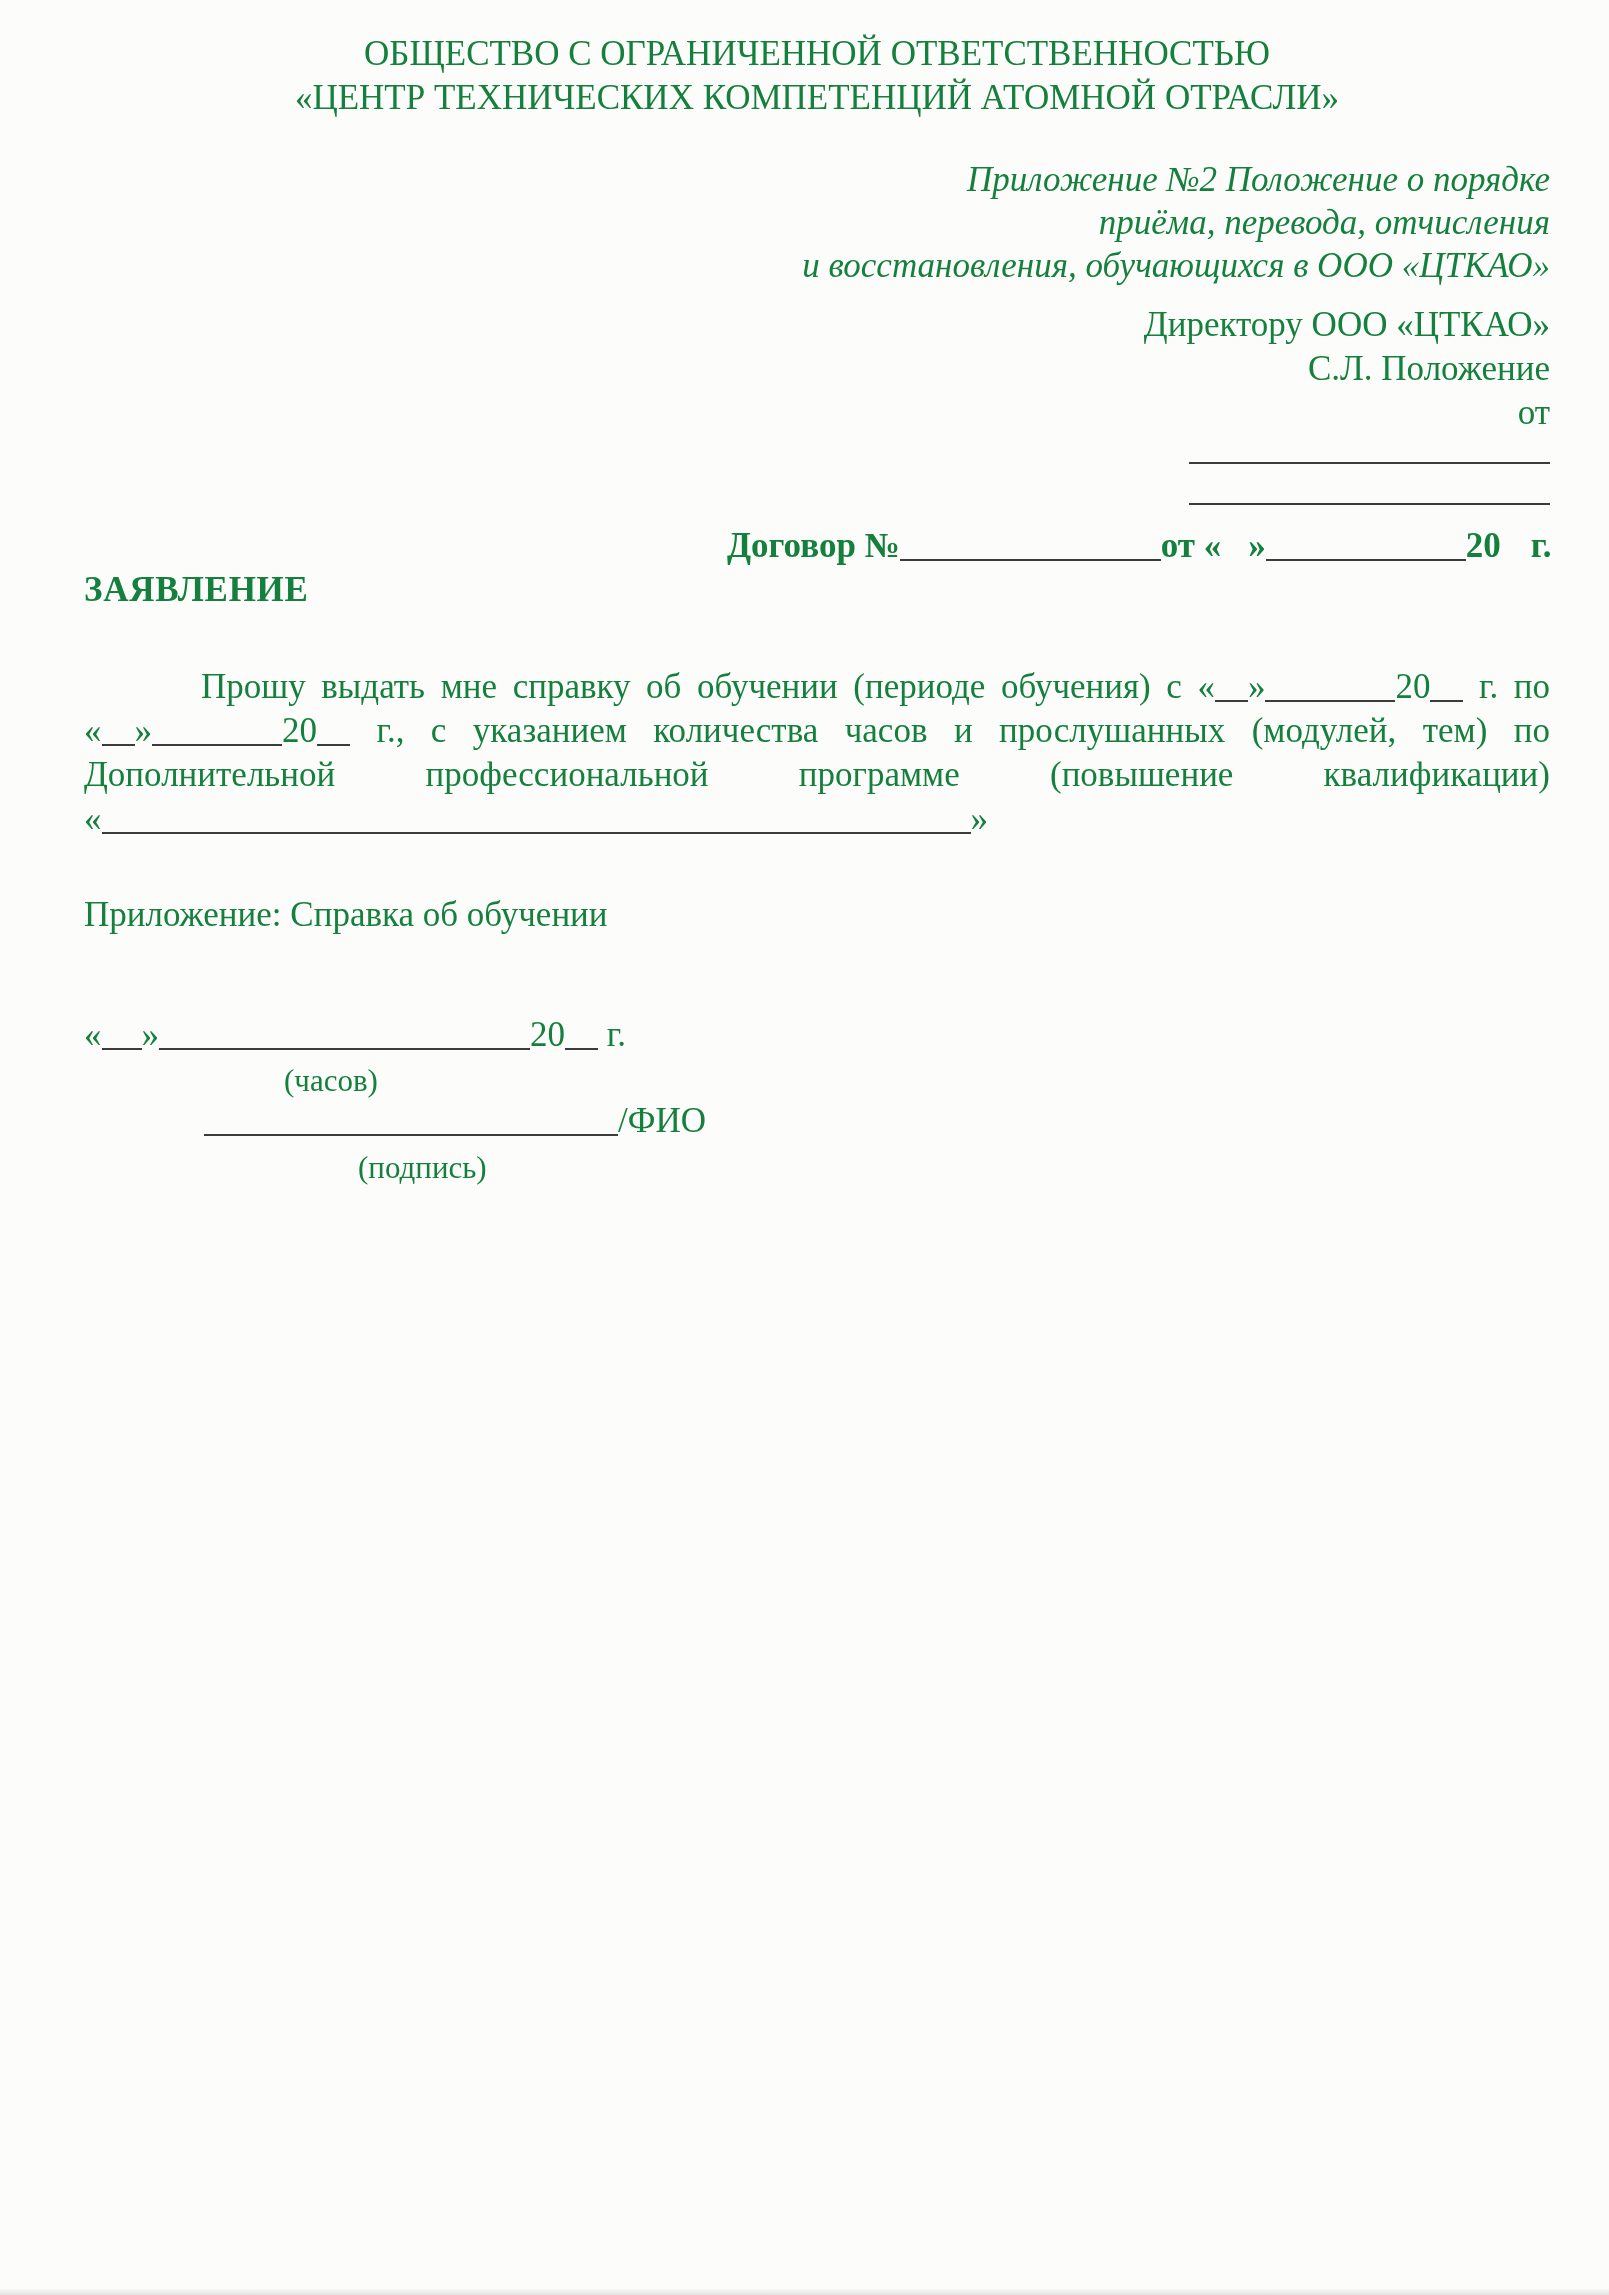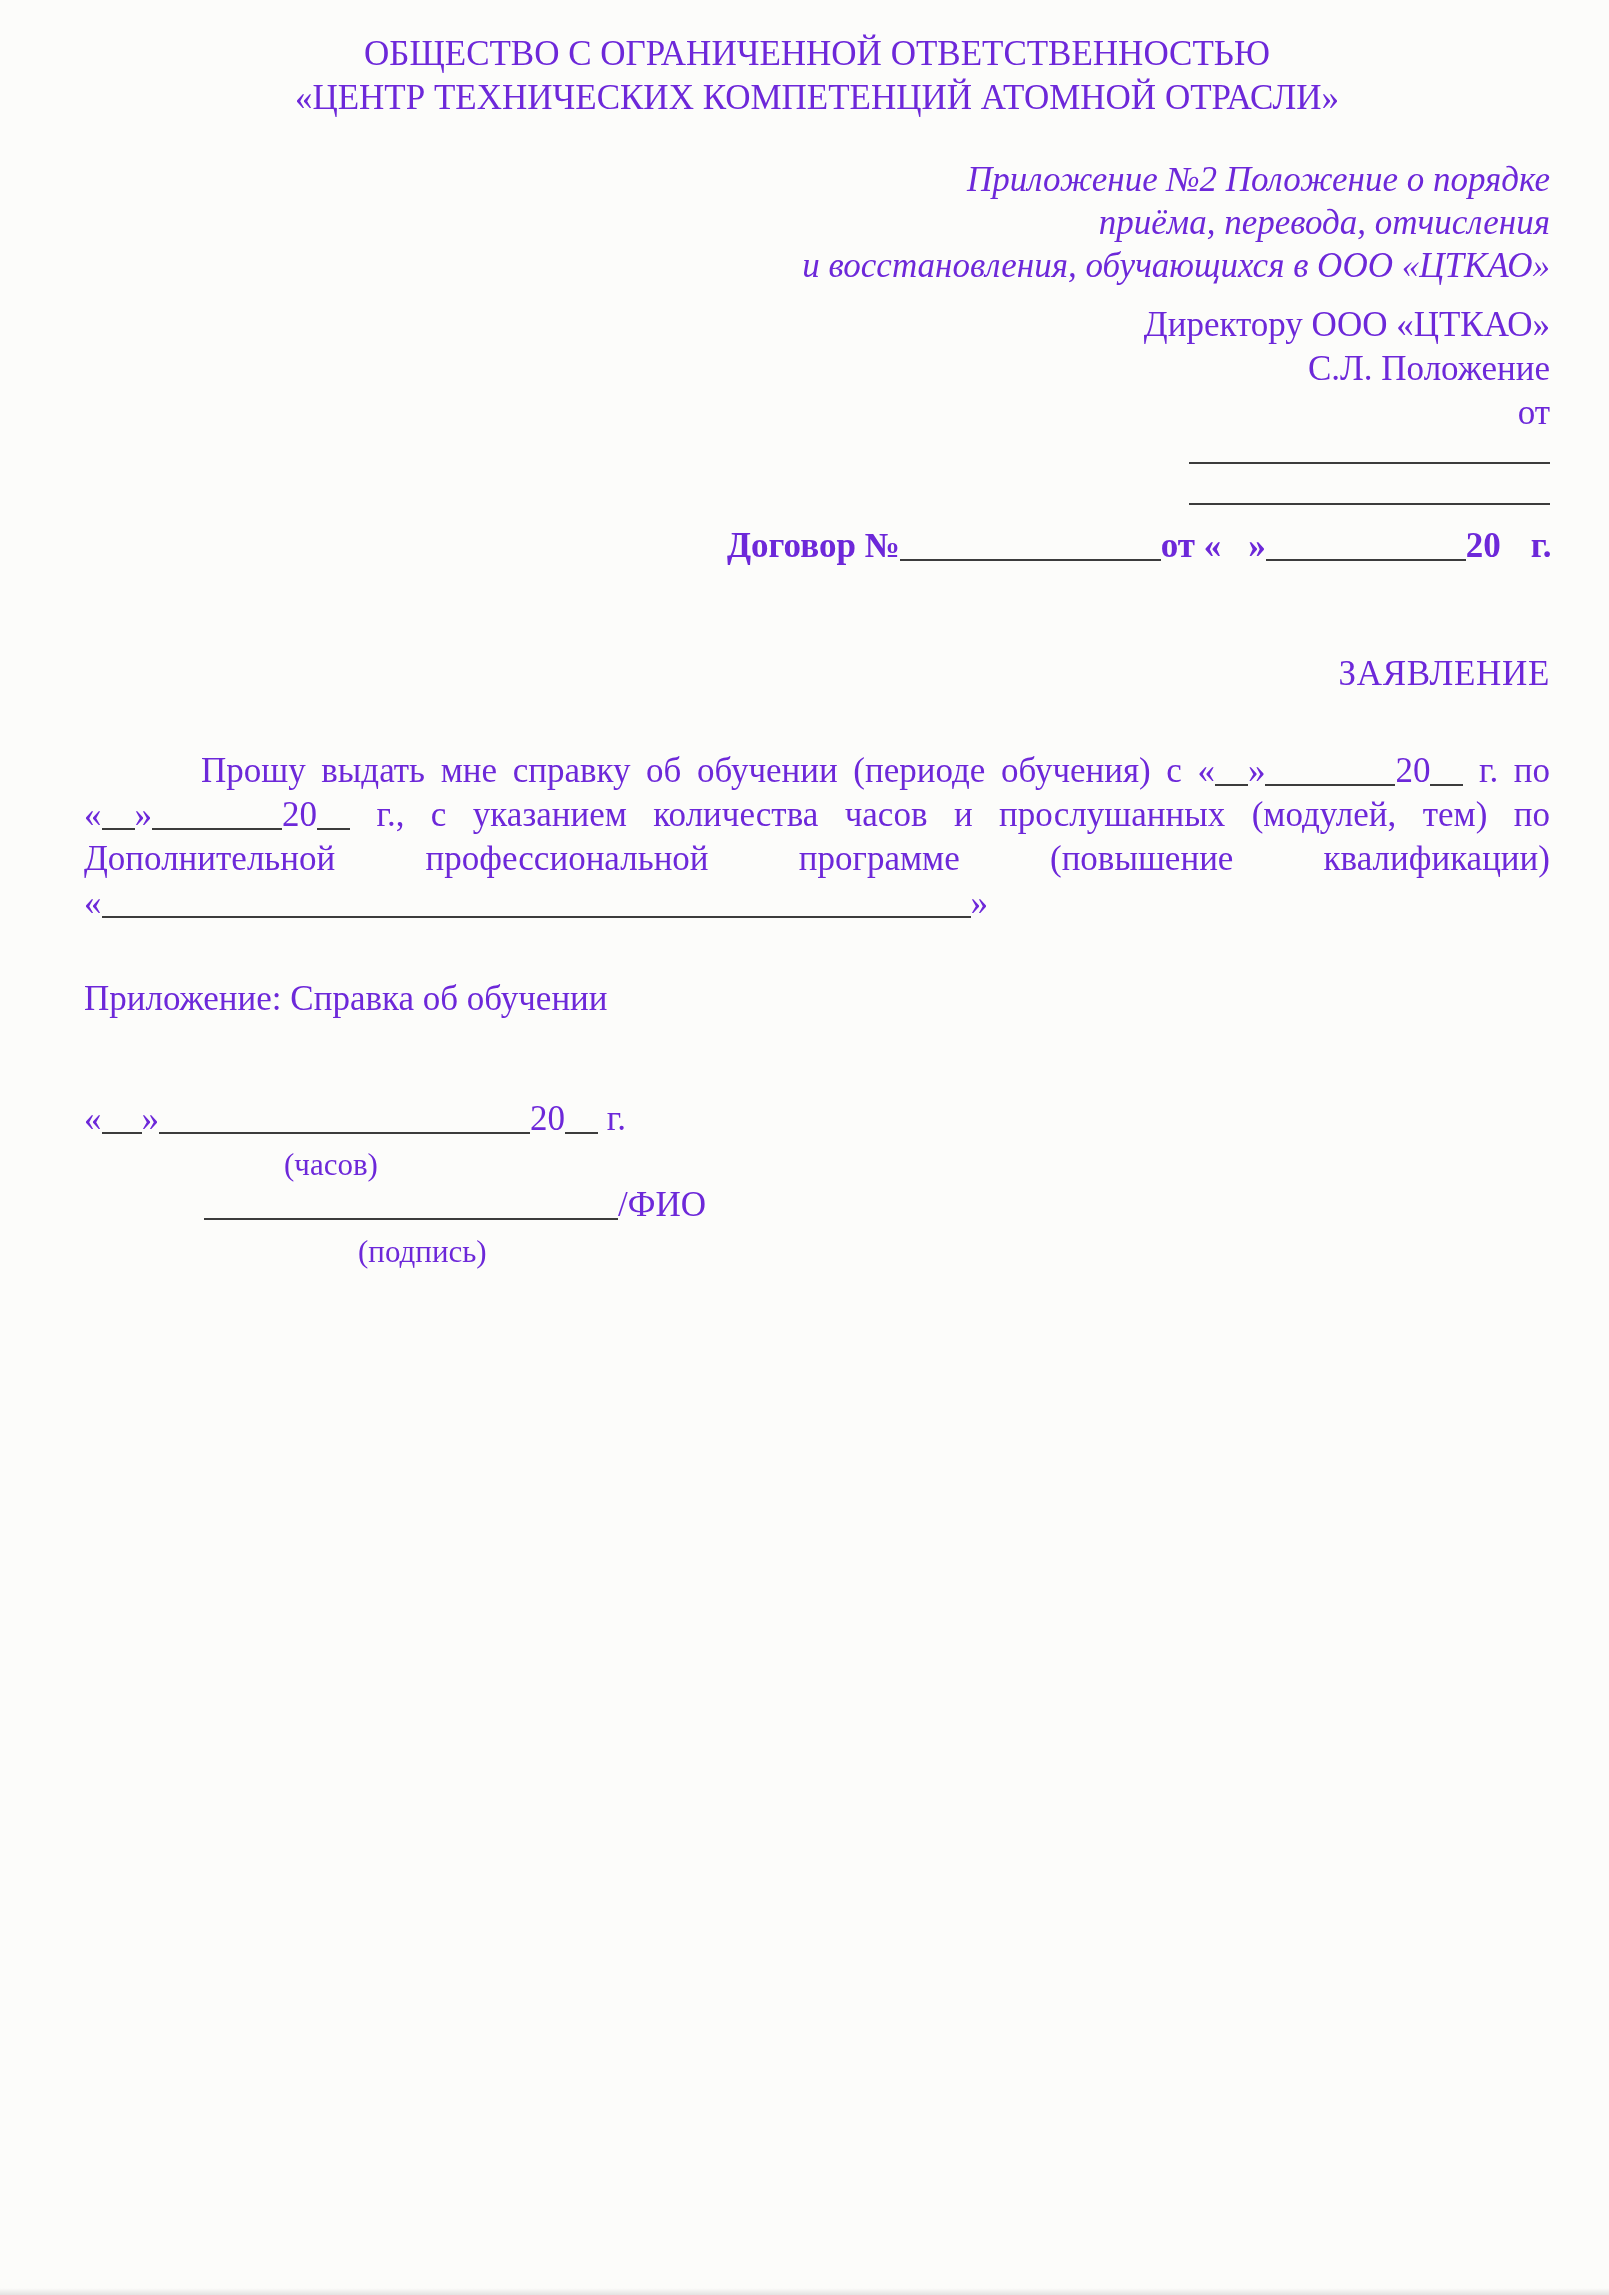--- a/index.html
+++ b/index.html
@@ -2,40 +2,40 @@
 <html style="font-size:10.7px"><head>
 <meta charset="utf-8">
 <style>
   html,body{margin:0;padding:0;background:#e9e9e7;}
   .page{
     position:relative;
     width:1610px;height:2295px;
     box-sizing:border-box;
     padding:32px 60px 0 84px;
     background:#fcfcfa;
-    color:#6d28d9;
+    color:#15803d;
     font-family:"Liberation Serif","DejaVu Serif",serif;
     font-size:35px;line-height:44px;
     overflow:hidden;
   }
   .page::after{content:"";position:absolute;left:0;right:0;bottom:0;height:6.7px;
     background:linear-gradient(to bottom,rgba(0,0,0,0),rgba(0,0,0,0.10));}
   
   .bl{display:inline-block;height:1.3px;border-bottom:2.7px solid #3c3c3c;margin-bottom:-4px;}
   
   .rule{height:0;border-bottom:2.7px solid #3c3c3c;margin-left:auto;width:361px;}
   .rule-1{margin-top:27px;}
   .rule-2{margin-top:39px;}
   .header{text-align:center;}
   .appendix{margin-top:38px;text-align:right;font-style:italic;line-height:43px;}
   .addressee{margin-top:16px;text-align:right;}
   .contract{margin-top:19px;padding-left:643px;white-space:nowrap;font-weight:bold;}
   .gap40{display:inline-block;width:27px;}
   .gap45{display:inline-block;width:30px;}
-  .title{margin-top:84px;text-align:right;font-weight:normal;letter-spacing:0.7px;}
+  .title{text-align:left;font-weight:bold;letter-spacing:0.7px;}
   .request{margin-top:53px;}
   .line{white-space:nowrap;text-align:justify;text-align-last:justify;}
   .line-1{text-indent:117px;}
   .line-4{text-align-last:left;}
   .attach{margin-top:52px;}
   .footer{margin-top:76px;display:flex;align-items:flex-start;flex-direction:column;}
   .f-date{width:575px;white-space:nowrap;}
   .f-sign{margin-left:120px;white-space:nowrap;}
   .f-label{font-size:31px;line-height:37px;margin-top:5.3px;white-space:nowrap;}
   .f-label-date{margin-left:200px;}

